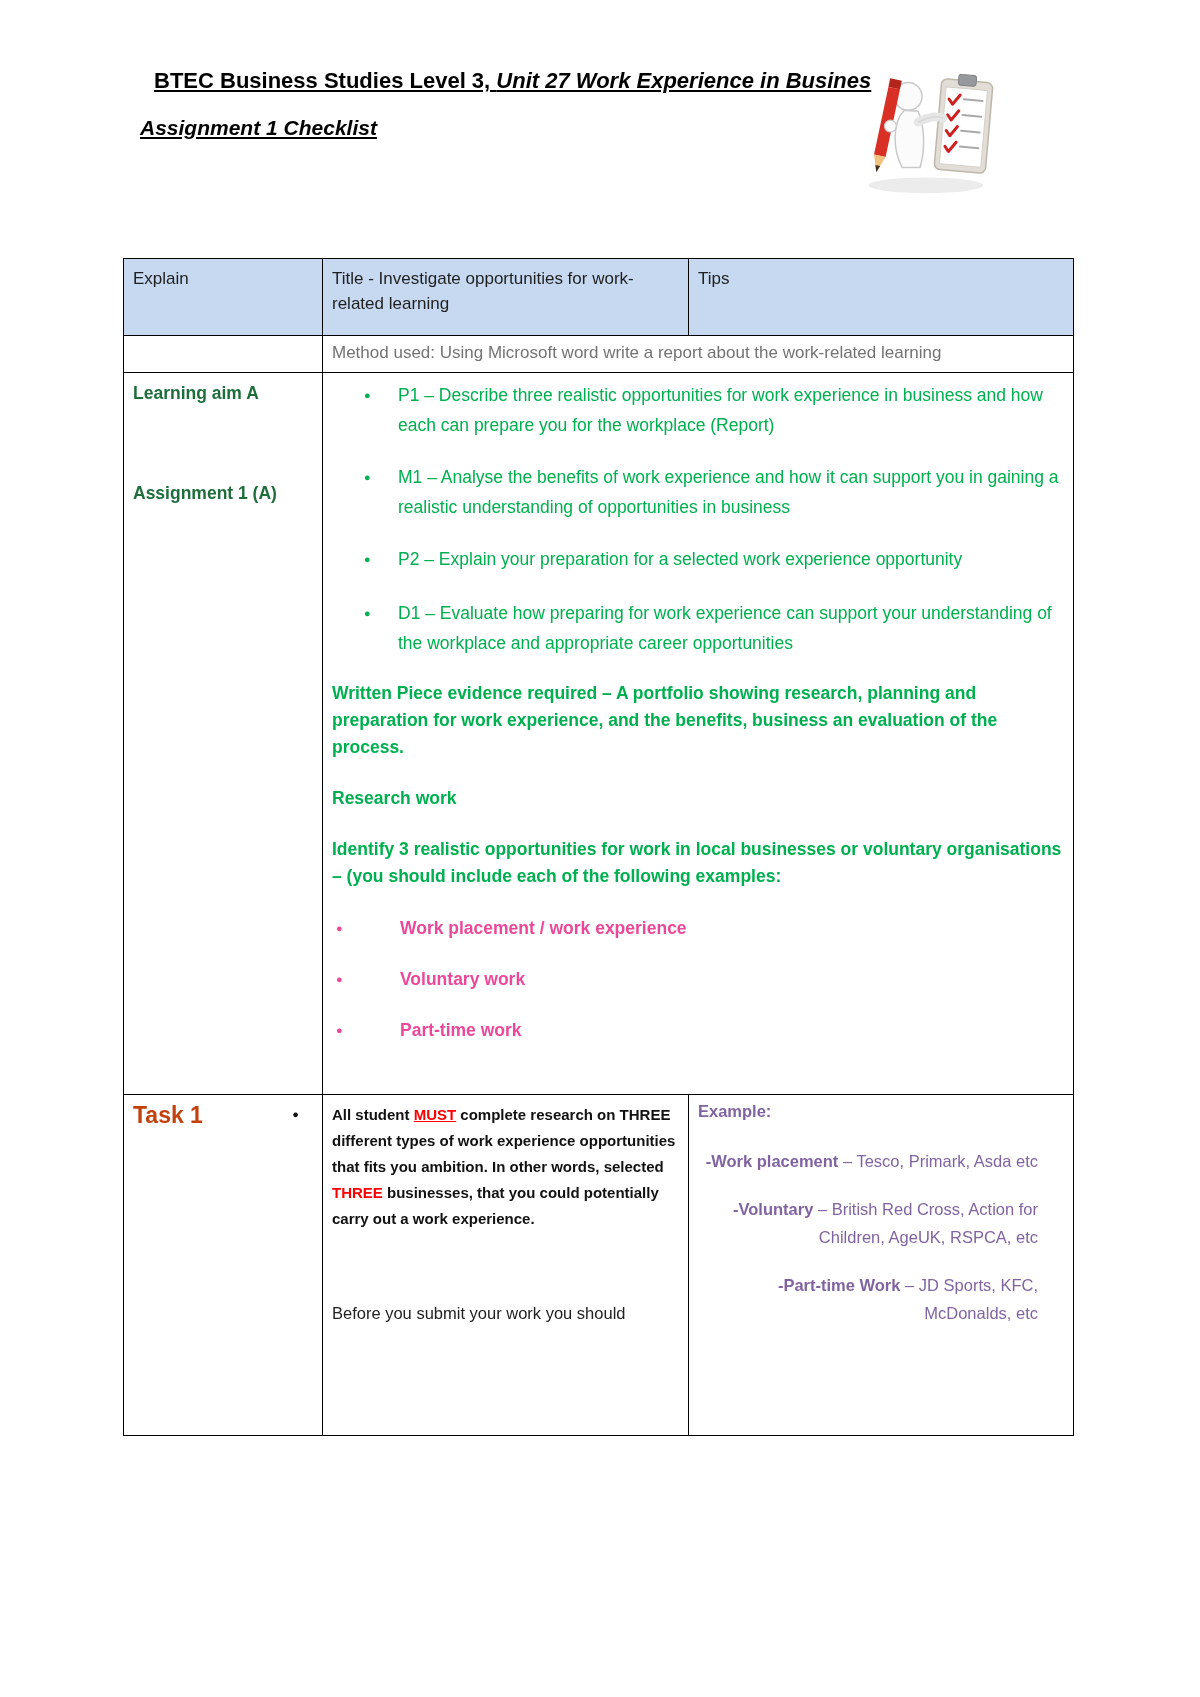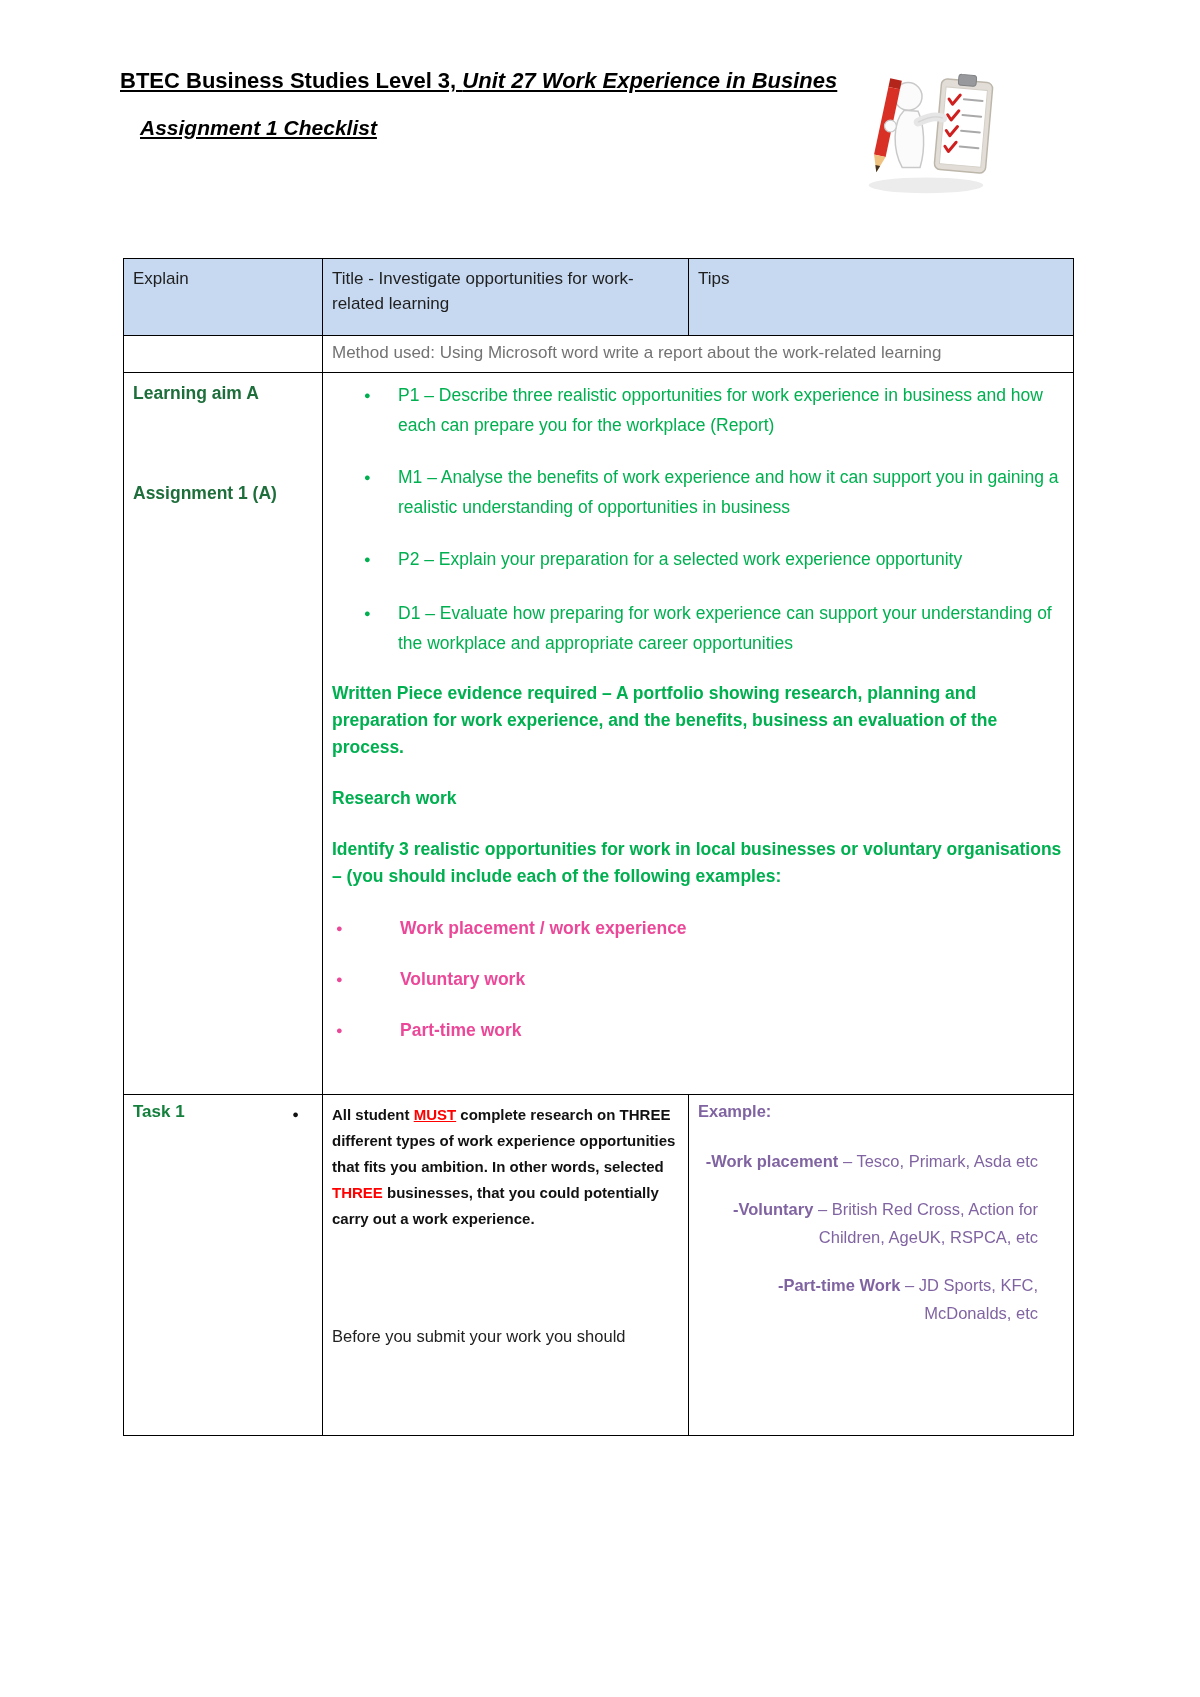--- a/index.html
+++ b/index.html
@@ -8,21 +8,21 @@
     position:relative;
     width:1200px;
     height:1697px;
     background:#ffffff;
     font-family:"Liberation Sans", sans-serif;
     color:#1a1a1a;
     overflow:hidden;
   }
   
   .doc-title {
-    position:absolute; left:120px; top:68px;
+    position:absolute; left:154px; top:68px;
     font-size:22px; font-weight:bold; color:#000;
     text-decoration:underline;
     white-space:nowrap;
   }
   .doc-title .it { font-style:italic; }
   .doc-subtitle {
     position:absolute; left:140px; top:116px;
     font-size:21px; font-weight:bold; font-style:italic; color:#000;
     text-decoration:underline;
   }
@@ -85,32 +85,32 @@
   .sub-list li {
     display:flex;
     margin-bottom:21px;
     color:#ec4899; font-weight:bold;
     font-size:17.5px; line-height:28px;
   }
   .sub-list .marker { margin-left:4px; width:12px; margin-right:52px; }
   
   .task-label-cell { height:341px; padding-top:14px; }
   .task-label-row { display:flex; justify-content:space-between; align-items:flex-start; padding-right:14px; }
-  .task-label { font-weight:bold; font-size:17px; color:#15803d; }
+  .task-label { font-weight:bold; font-size:23px; color:#c2410c; }
   .task-dot { color:#111; }
   .task-dot::before { content:"●"; font-size:11px; position:relative; top:2px; }
   .task-body-cell { height:341px; padding:12px 12px 10px 7px; }
   .task-body {
     font-weight:bold; font-size:15px; line-height:26px; color:#111;
     max-width:345px;
   }
   .red-underline { color:#ff0000; text-decoration:underline; }
   .red { color:#ff0000; }
   .task-footer {
-    margin-top:95px;
+    margin-top:72px;
     font-size:16.5px; color:#222; font-weight:normal;
   }
   .tips-cell { height:341px; padding:12px 10px 10px 11px; }
   .tips-heading {
     color:#8064a2; font-weight:bold; font-size:16.5px; margin-bottom:26px;
   }
   .tips-item {
     color:#8064a2; font-size:16.5px; line-height:28px;
     margin-bottom:20px; max-width:340px;text-align:right;
   }

